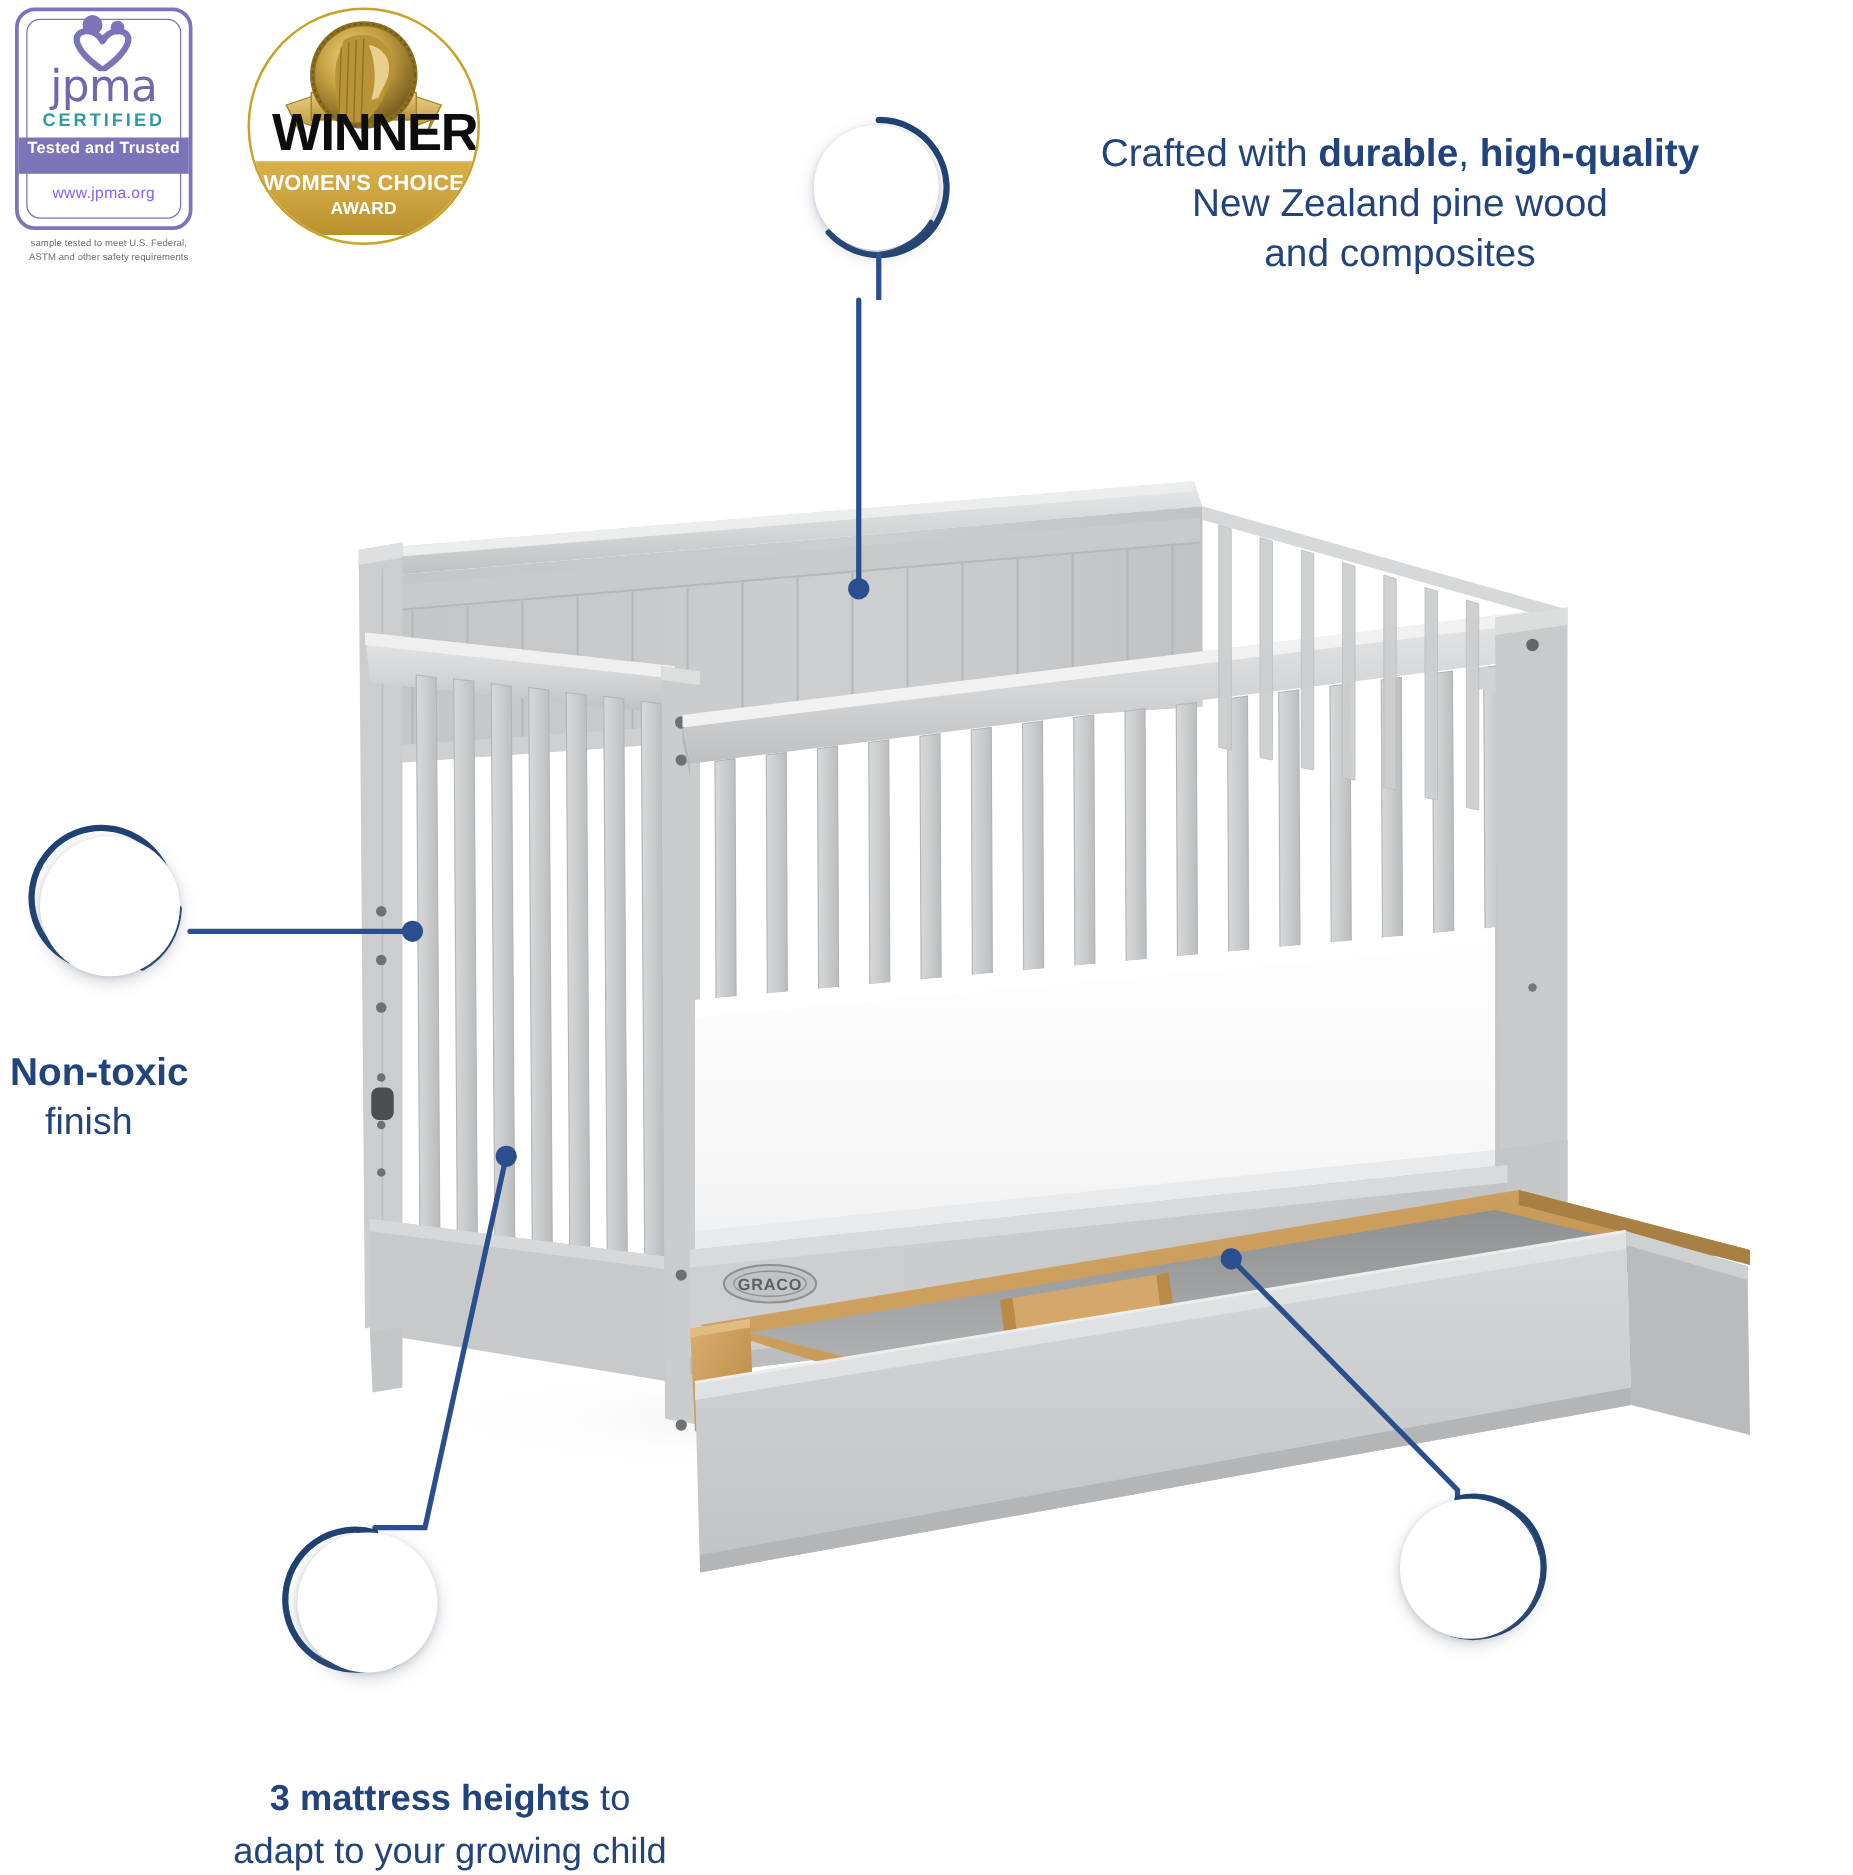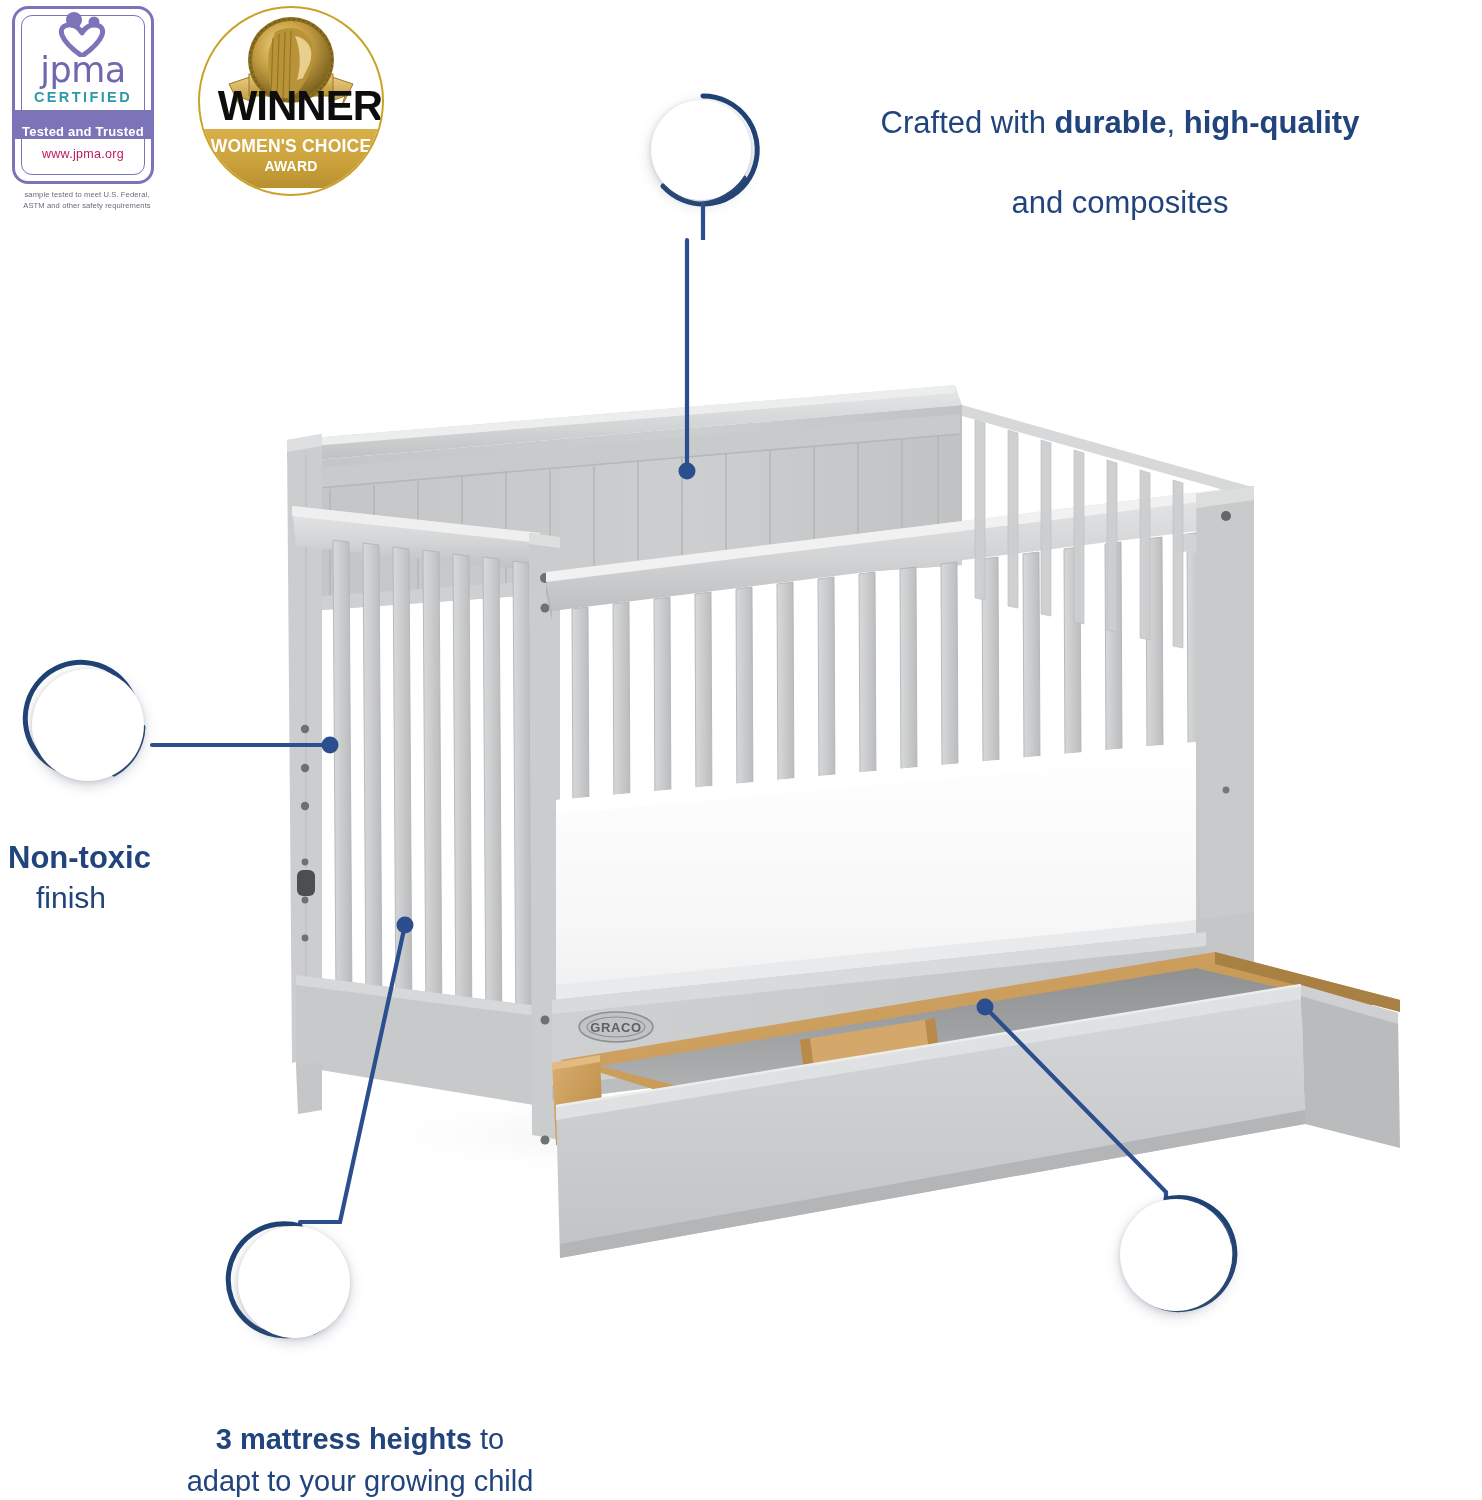--- a/index.html
+++ b/index.html
@@ -16,24 +16,24 @@
     border:3px solid #7b74b8;border-radius:16px;background:#fff;box-sizing:border-box;}
   .jpma-inner{position:absolute;left:6px;top:6px;right:6px;bottom:6px;
     border:1.5px solid #7b74b8;border-radius:11px;box-sizing:border-box;overflow:hidden;}
   .jpma-logo{position:absolute;left:50%;top:2px;transform:translateX(-50%);}
   .jpma-word{position:absolute;left:0;right:0;top:44px;text-align:center;
     font-size:35px;line-height:34px;font-weight:400;color:#6f68ae;letter-spacing:-0.5px;
     font-family:"DejaVu Sans",sans-serif;}
   .jpma-cert{position:absolute;left:0;right:0;top:80px;text-align:center;
     font-size:14.5px;letter-spacing:2.4px;color:#2e9aa6;font-weight:600;}
   .jpma-band{position:absolute;left:0;right:0;top:101px;height:29px;background:#7b74b8;
-    display:flex;align-items:flex-end;justify-content:center;}
+    display:flex;align-items:flex-start;justify-content:center;}
   .jpma-band span{color:#fff;font-size:13px;font-weight:700;letter-spacing:.2px;}
   .jpma-url{position:absolute;left:0;right:0;top:138px;text-align:center;
-    font-size:12.5px;color:#be185d;letter-spacing:.3px;}
+    font-size:12.5px;color:#8b5cf6;letter-spacing:.3px;}
   .jpma-fine{position:absolute;left:-4px;top:184px;width:158px;text-align:center;
     font-size:7.6px;line-height:10.5px;color:#6b6b7a;letter-spacing:.1px;}
 
   #wca-badge{position:absolute;left:198px;top:6px;width:186px;height:190px;}
   .wca-ring{position:absolute;inset:0;border-radius:50%;border:2.5px solid #c9a227;
     background:#fff;box-sizing:border-box;overflow:hidden;}
   .wca-goldband{position:absolute;left:0;right:0;bottom:6px;height:60px;
     background:linear-gradient(180deg,#d9b04a 0%,#c9a03a 60%,#b8912f 100%);}
   .wca-white-sep{position:absolute;left:0;right:0;top:118px;height:3px;background:#fff;}
   .wca-winner{position:absolute;left:0;right:0;top:76px;text-align:right;
@@ -365,21 +365,21 @@
       <path d="M62 114 L62 150" fill="none" stroke="#2b4f8e" stroke-width="4.2" stroke-linecap="round"></path>
 
       <g fill="none" stroke="#1f4274" stroke-width="4.4" stroke-linejoin="round" stroke-linecap="round">
         <path d="M60 26 L47 46 L53 46 L42 64 L49 64 L37 82 L83 82 L71 64 L78 64 L67 46 L73 46 Z"></path>
         <path d="M54 82 L54 97 L66 97 L66 82"></path>
       </g>
     </svg>
   </div>
   <div id="txt-wood" class="callout-text">
     <span>Crafted with </span><b>durable</b><span>, </span><b>high-quality</b><br>
-    <br>
+    <span>New Zealand pine wood</span><br>
     <span>and composites</span>
   </div>
 
   <div class="ringwrap" style="left:18px;top:655px;width:140px;height:140px;">
     <div class="ring-shadow" style="left:14px;top:14px;width:112px;height:112px;"></div>
     <svg width="140" height="140" viewBox="0 0 140 140">
       <path d="M119 58 A 56 56 0 1 0 108 97" fill="none" stroke="#1f4274" stroke-width="5" stroke-linecap="round"></path>
       <path d="M125 72 A 56 56 0 0 1 96 119" fill="none" stroke="#1f4274" stroke-width="5" stroke-linecap="round"></path>
       <path d="M45 70 L63 87 L96 48" fill="none" stroke="#1f4274" stroke-width="9" stroke-linecap="round" stroke-linejoin="round"></path>
     </svg>

